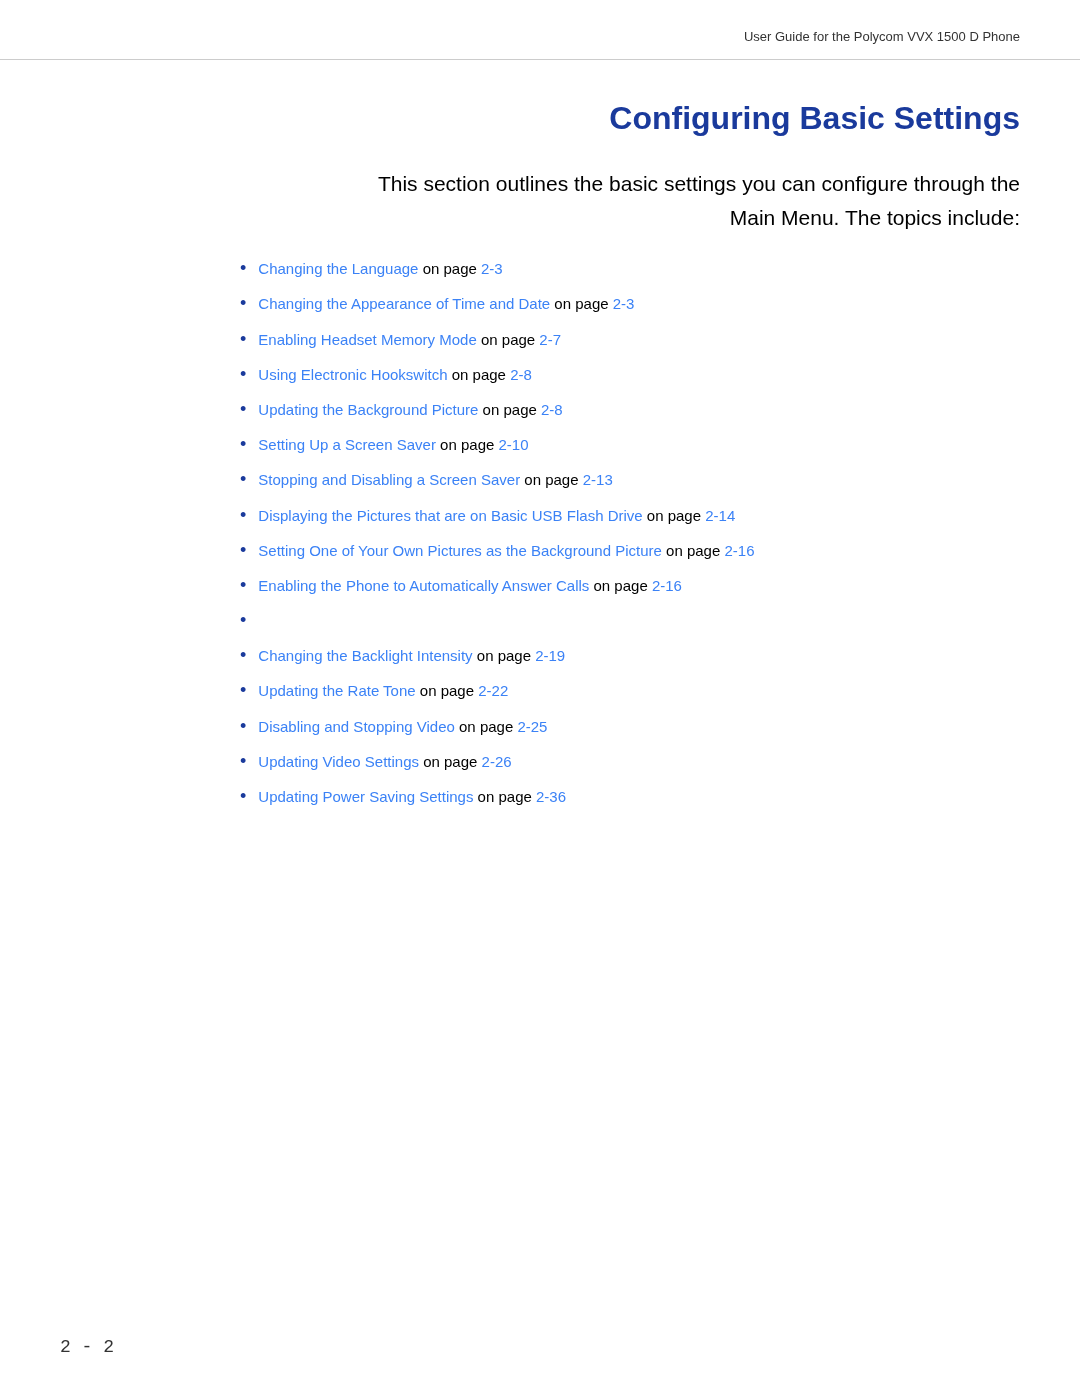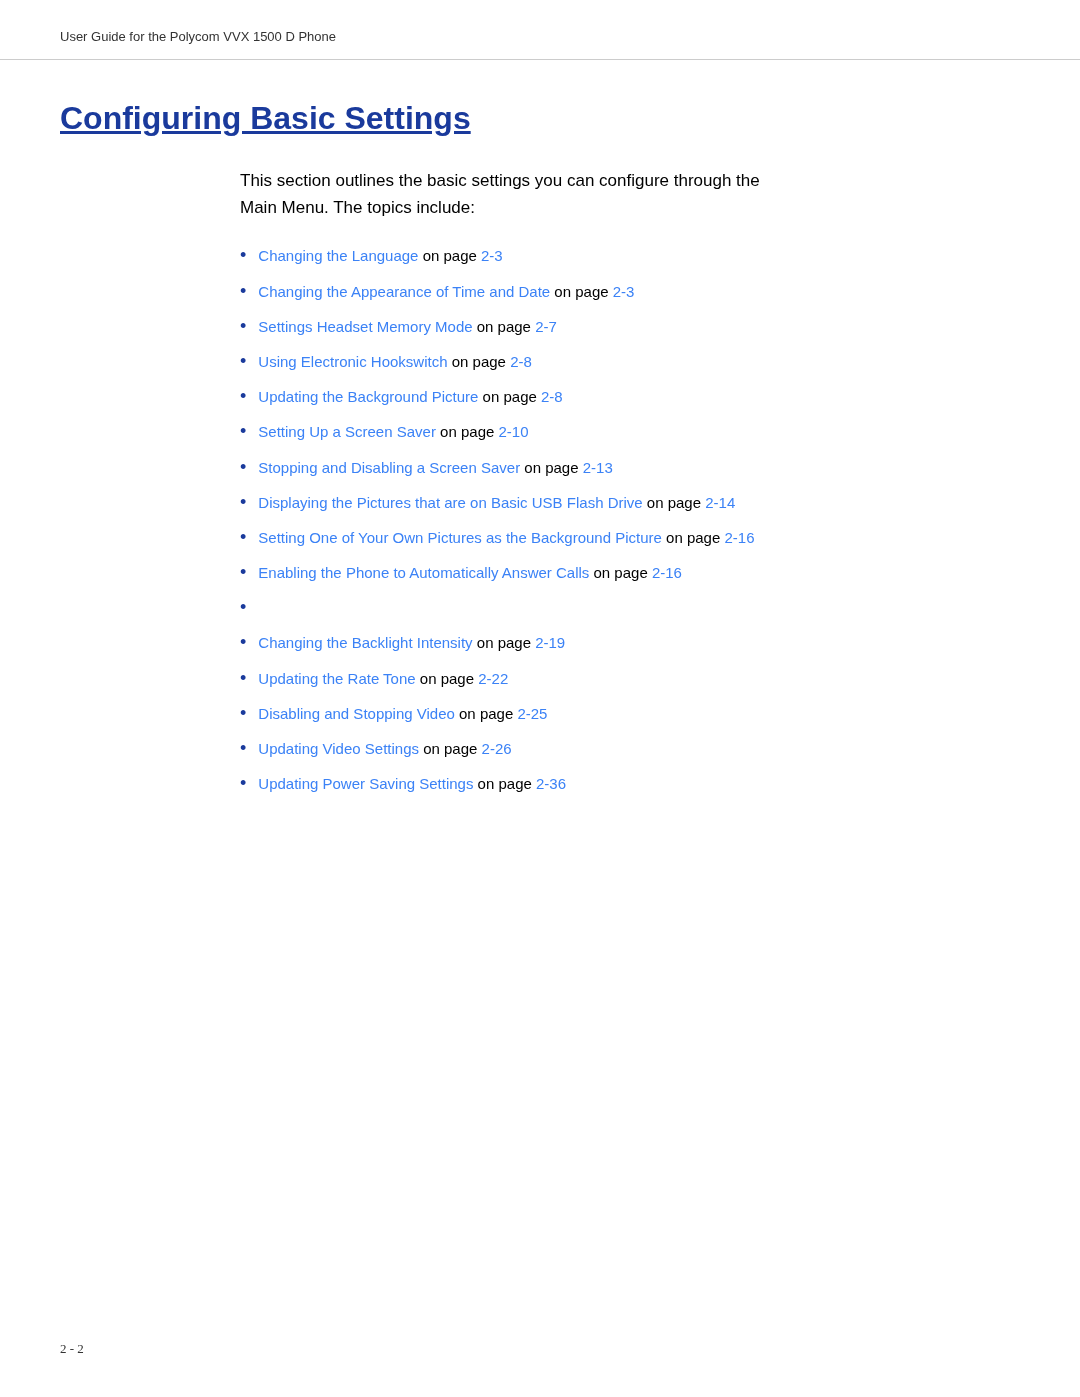--- a/index.html
+++ b/index.html
@@ -17,20 +17,21 @@
       min-height: 1397px;
       position: relative;
     }
 
     .page {
       width: 1080px;
       min-height: 1397px;
       background: #ffffff;
       padding: 0;
       position: relative;
+      text-align: right;
     }
 
     .header {
       padding: 28px 60px 14px 60px;
       border-bottom: 1px solid #cccccc;
     }
 
     .header-text {
       font-family: Arial, sans-serif;
       font-size: 13px;
@@ -40,26 +41,25 @@
     .content {
       padding: 40px 60px 60px 60px;
     }
 
     .chapter-title {
       font-family: Arial, sans-serif;
       font-size: 32px;
       font-weight: bold;
       color: #1a3a9c;
       margin-bottom: 30px;
-      text-decoration: underline;
     }
 
     .intro-text {
       font-family: Arial, sans-serif;
-      font-size: 17px;
+      font-size: 21px;
       color: #000000;
       margin-left: 180px;
       margin-bottom: 22px;
       line-height: 1.6;
     }
 
     .bullet-list {
       margin-left: 180px;
       list-style: none;
       padding: 0;
@@ -89,22 +89,22 @@
     }
 
     .bullet-text {
       color: #000000;
     }
 
     .footer {
       position: absolute;
       bottom: 40px;
       left: 60px;
-      font-family: Liberation Serif, serif;
-      font-size: 13px;
+      font-family: Liberation Mono, monospace;
+      font-size: 18px;
       color: #333333;
     }
   </style>
 </head>
 <body>
 
 <div class="page">
 
   <div class="header">
     <span class="header-text">User Guide for the Polycom VVX 1500 D Phone</span>
@@ -123,21 +123,21 @@
     <li>
           <span class="bullet-dot">•</span>
           <span><a class="bullet-link" href="#">Changing the Language</a><span class="bullet-text"> on page </span><a class="bullet-link" href="#">2-3</a></span>
         </li>
         <li>
           <span class="bullet-dot">•</span>
           <span><a class="bullet-link" href="#">Changing the Appearance of Time and Date</a><span class="bullet-text"> on page </span><a class="bullet-link" href="#">2-3</a></span>
         </li>
         <li>
           <span class="bullet-dot">•</span>
-          <span><a class="bullet-link" href="#">Settings Headset Memory Mode</a><span class="bullet-text"> on page </span><a class="bullet-link" href="#">2-7</a></span>
+          <span><a class="bullet-link" href="#">Enabling Headset Memory Mode</a><span class="bullet-text"> on page </span><a class="bullet-link" href="#">2-7</a></span>
         </li>
         <li>
           <span class="bullet-dot">•</span>
           <span><a class="bullet-link" href="#">Using Electronic Hookswitch</a><span class="bullet-text"> on page </span><a class="bullet-link" href="#">2-8</a></span>
         </li>
         <li>
           <span class="bullet-dot">•</span>
           <span><a class="bullet-link" href="#">Updating the Background Picture</a><span class="bullet-text"> on page </span><a class="bullet-link" href="#">2-8</a></span>
         </li>
         <li>

